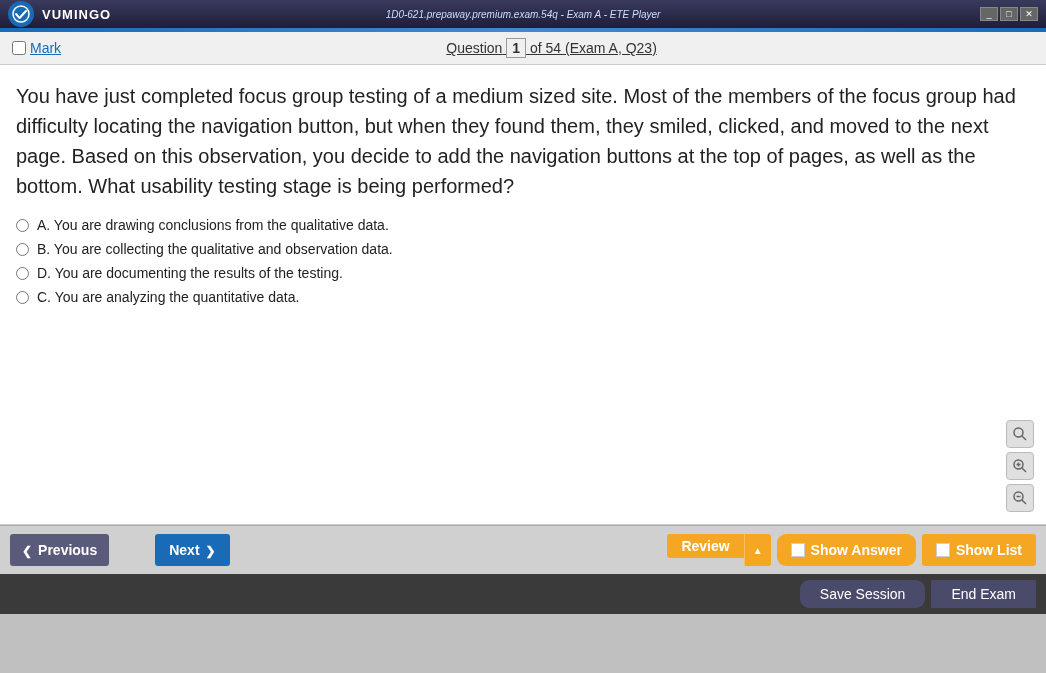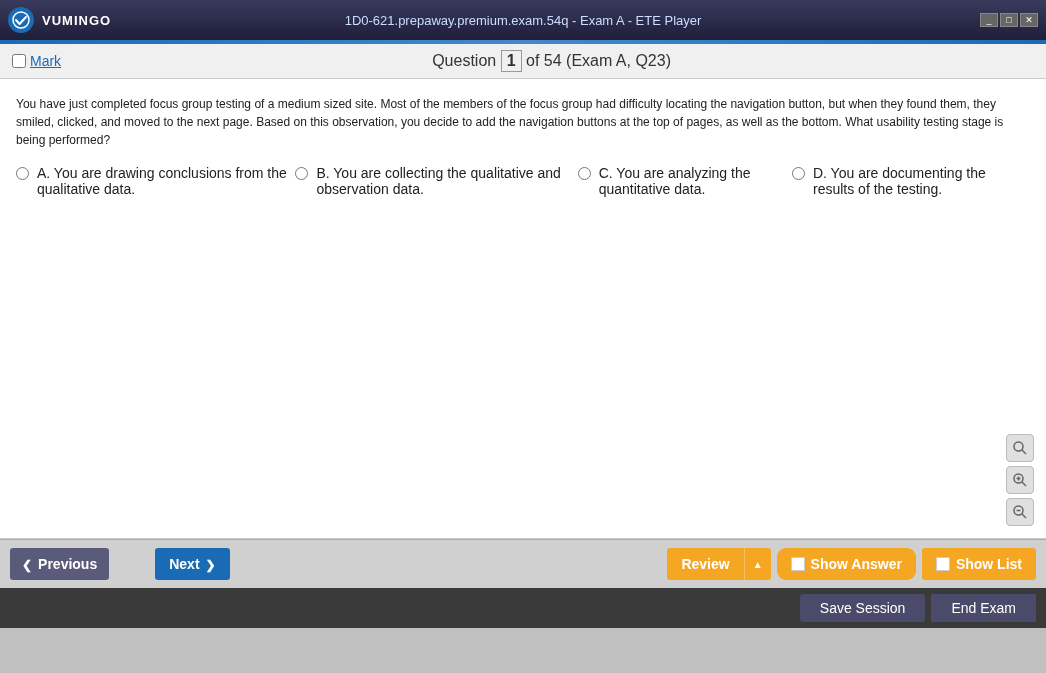--- a/index.html
+++ b/index.html
@@ -8,21 +8,21 @@
       height: 673px;
       font-family: Arial, sans-serif;
       font-size: 14px;
       background: #c0c0c0;
       overflow: hidden;
     }
 
     
     .title-bar {
       background: linear-gradient(to bottom, #3a3a5c, #1e1e3a);
-      height: 40px;
+      height: 28px;
       display: flex;
       align-items: center;
       justify-content: space-between;
       padding: 0 8px;
       color: white;
     }
     .title-bar-left {
       display: flex;
       align-items: center;
       gap: 8px;
@@ -40,24 +40,25 @@
       font-size: 14px;
     }
     .logo-text {
       color: white;
       font-size: 13px;
       font-weight: bold;
       letter-spacing: 1px;
     }
     .title-bar-center {
       color: #ccddff;
-      font-size: 13px;
+      font-size: 10px;
       position: absolute;
       left: 50%;
       transform: translateX(-50%);
+      font-style: italic;
     }
     .title-bar-controls {
       display: flex;
       gap: 2px;
     }
     .title-btn {
       width: 18px;
       height: 14px;
       background: #666;
       border: 1px solid #888;
@@ -92,48 +93,50 @@
       text-decoration: underline;
       cursor: pointer;
     }
     .mark-checkbox input[type="checkbox"] {
       width: 14px;
       height: 14px;
     }
     .question-info {
       margin-left: auto;
       margin-right: auto;
-      font-size: 16px;
+      font-size: 14px;
       color: #333;
+      text-decoration: underline;
     }
     .question-num-box {
       display: inline-block;
       border: 1px solid #999;
       padding: 1px 5px;
       font-weight: bold;
     }
 
     
     .main-content {
       background: white;
       margin: 0;
       padding: 16px 16px 8px 16px;
       height: 460px;
       position: relative;
       overflow: hidden;
       border-bottom: 1px solid #ccc;
     }
     .question-text {
-      font-size: 12px;
+      font-size: 20px;
       color: #222;
       line-height: 1.5;
       margin-bottom: 16px;
     }
     .answers {
       display: flex;
+      flex-direction: column;
       gap: 8px;
     }
     .answer-option {
       display: flex;
       align-items: flex-start;
       gap: 8px;
       font-size: 14px;
       color: #222;
       cursor: pointer;
     }
@@ -223,21 +226,21 @@
     }
     .review-group {
       display: flex;
       align-items: stretch;
     }
     .btn-review-main {
       background: #f5a623;
       color: white;
       border: none;
       padding: 0 14px;
-      height: 32px;
+      height: 24px;
       font-size: 14px;
       font-weight: bold;
       cursor: pointer;
       border-radius: 3px 0 0 3px;
     }
     .btn-review-caret {
       background: #f5a623;
       color: white;
       border: none;
       border-left: 1px solid rgba(255,255,255,0.3);
@@ -257,21 +260,21 @@
       justify-content: flex-end;
       gap: 6px;
     }
     .btn-save {
       background: #4a4a6a;
       color: white;
       border: none;
       padding: 6px 20px;
       font-size: 14px;
       cursor: pointer;
-      border-radius: 3px;
+      border-radius: 9px;
     }
     .btn-end {
       background: #4a4a6a;
       color: white;
       border: none;
       padding: 6px 20px;
       font-size: 14px;
       cursor: pointer;
       border-radius: 1px;
     }
@@ -321,25 +324,25 @@
     <label class="answer-option">
       <input type="radio" name="answer" style="">
       <span>A. You are drawing conclusions from the qualitative data.</span>
     </label>
     <label class="answer-option">
       <input type="radio" name="answer" style="">
       <span>B. You are collecting the qualitative and observation data.</span>
     </label>
     <label class="answer-option">
       <input type="radio" name="answer" style="">
-      <span>C. You are analyzing the quantitative data.</span>
+      <span>D. You are documenting the results of the testing.</span>
     </label>
     <label class="answer-option">
       <input type="radio" name="answer" style="">
-      <span>D. You are documenting the results of the testing.</span>
+      <span>C. You are analyzing the quantitative data.</span>
     </label>
   </div>
 
   <div class="zoom-controls">
     <button class="zoom-btn" title="Search">
       <svg width="16" height="16" viewBox="0 0 16 16">
         <circle cx="6.5" cy="6.5" r="4.5" fill="none" stroke="#666" stroke-width="1.5"></circle>
         <line x1="10" y1="10" x2="14" y2="14" stroke="#666" stroke-width="1.5"></line>
       </svg>
     </button>

